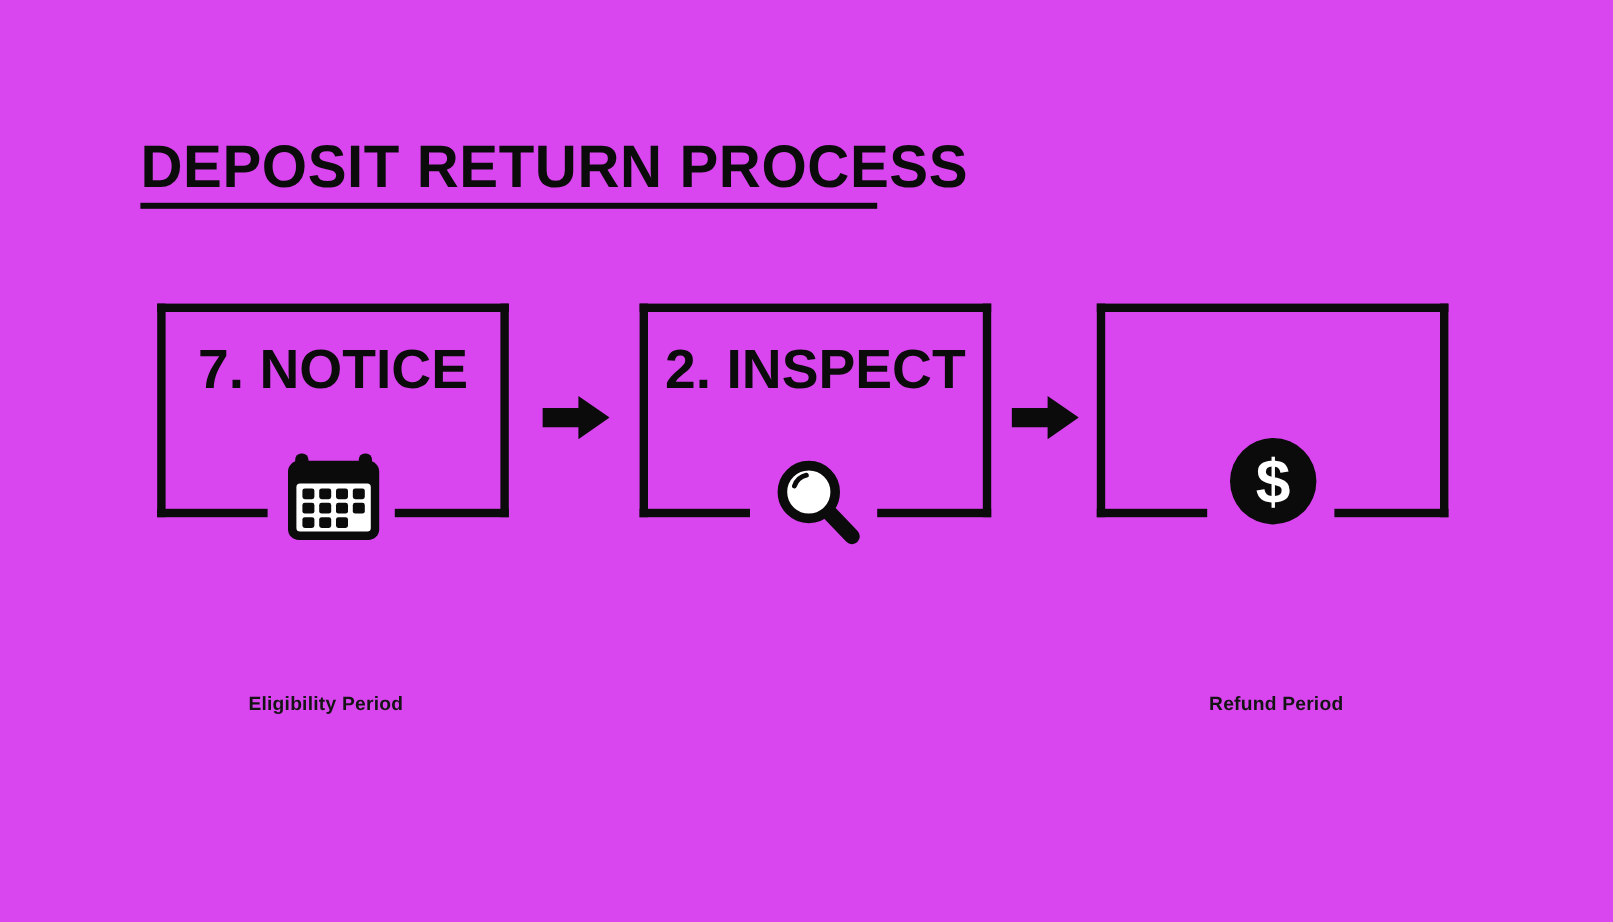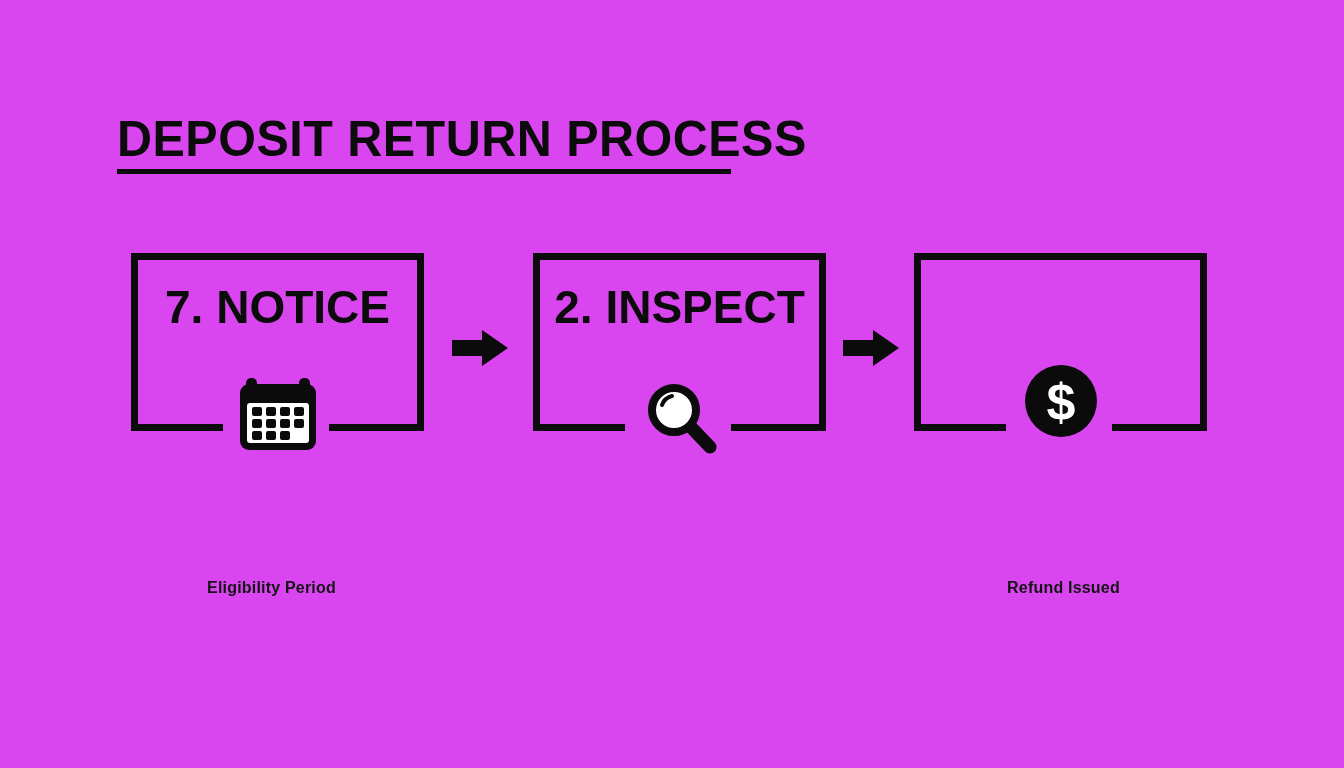--- a/index.html
+++ b/index.html
@@ -214,15 +214,15 @@
       <polygon points="0,10 30,10 30,0 56,18 30,36 30,26 0,26" fill="#0b0b0b"></polygon>
     </svg>
   </div>
   <div class="arrow a2">
     <svg width="56" height="36" viewBox="0 0 56 36" aria-hidden="true">
       <polygon points="0,10 30,10 30,0 56,18 30,36 30,26 0,26" fill="#0b0b0b"></polygon>
     </svg>
   </div>
 
   <div class="caption c1">Eligibility Period</div>
-  <div class="caption c3">Refund Issued</div>
+  <div class="caption c3">Refund Period</div>
 
 </div>
 
 </body></html>

